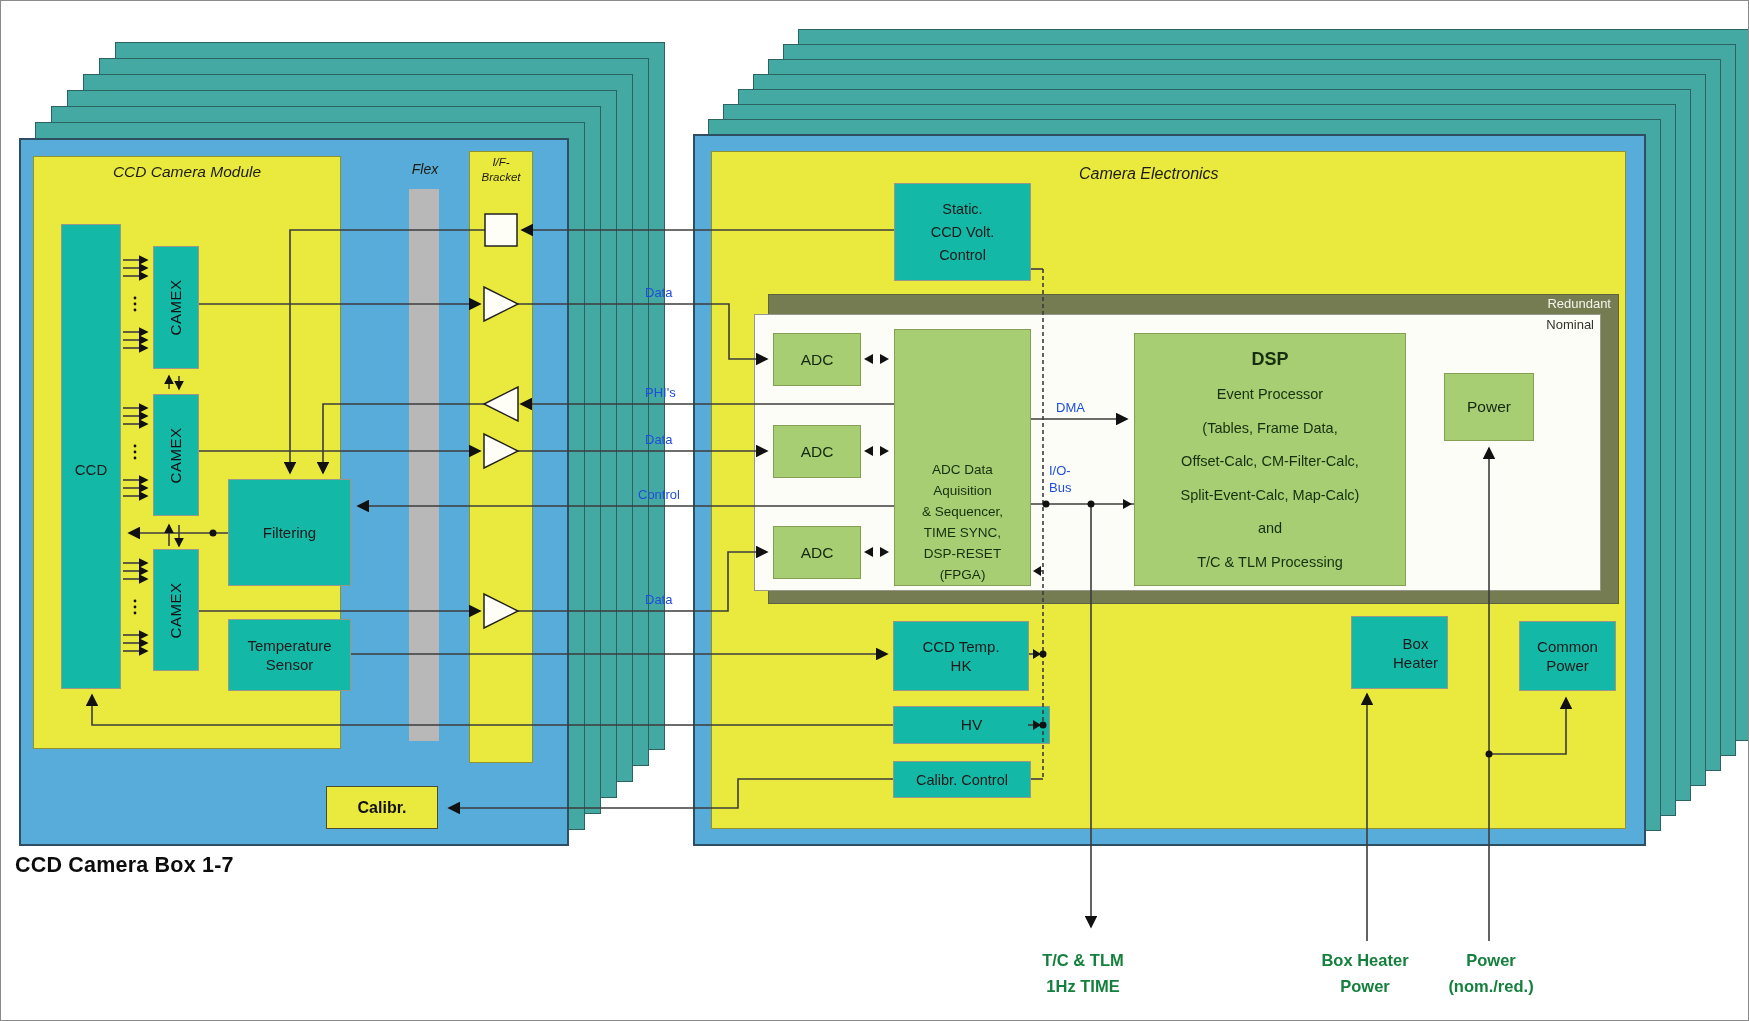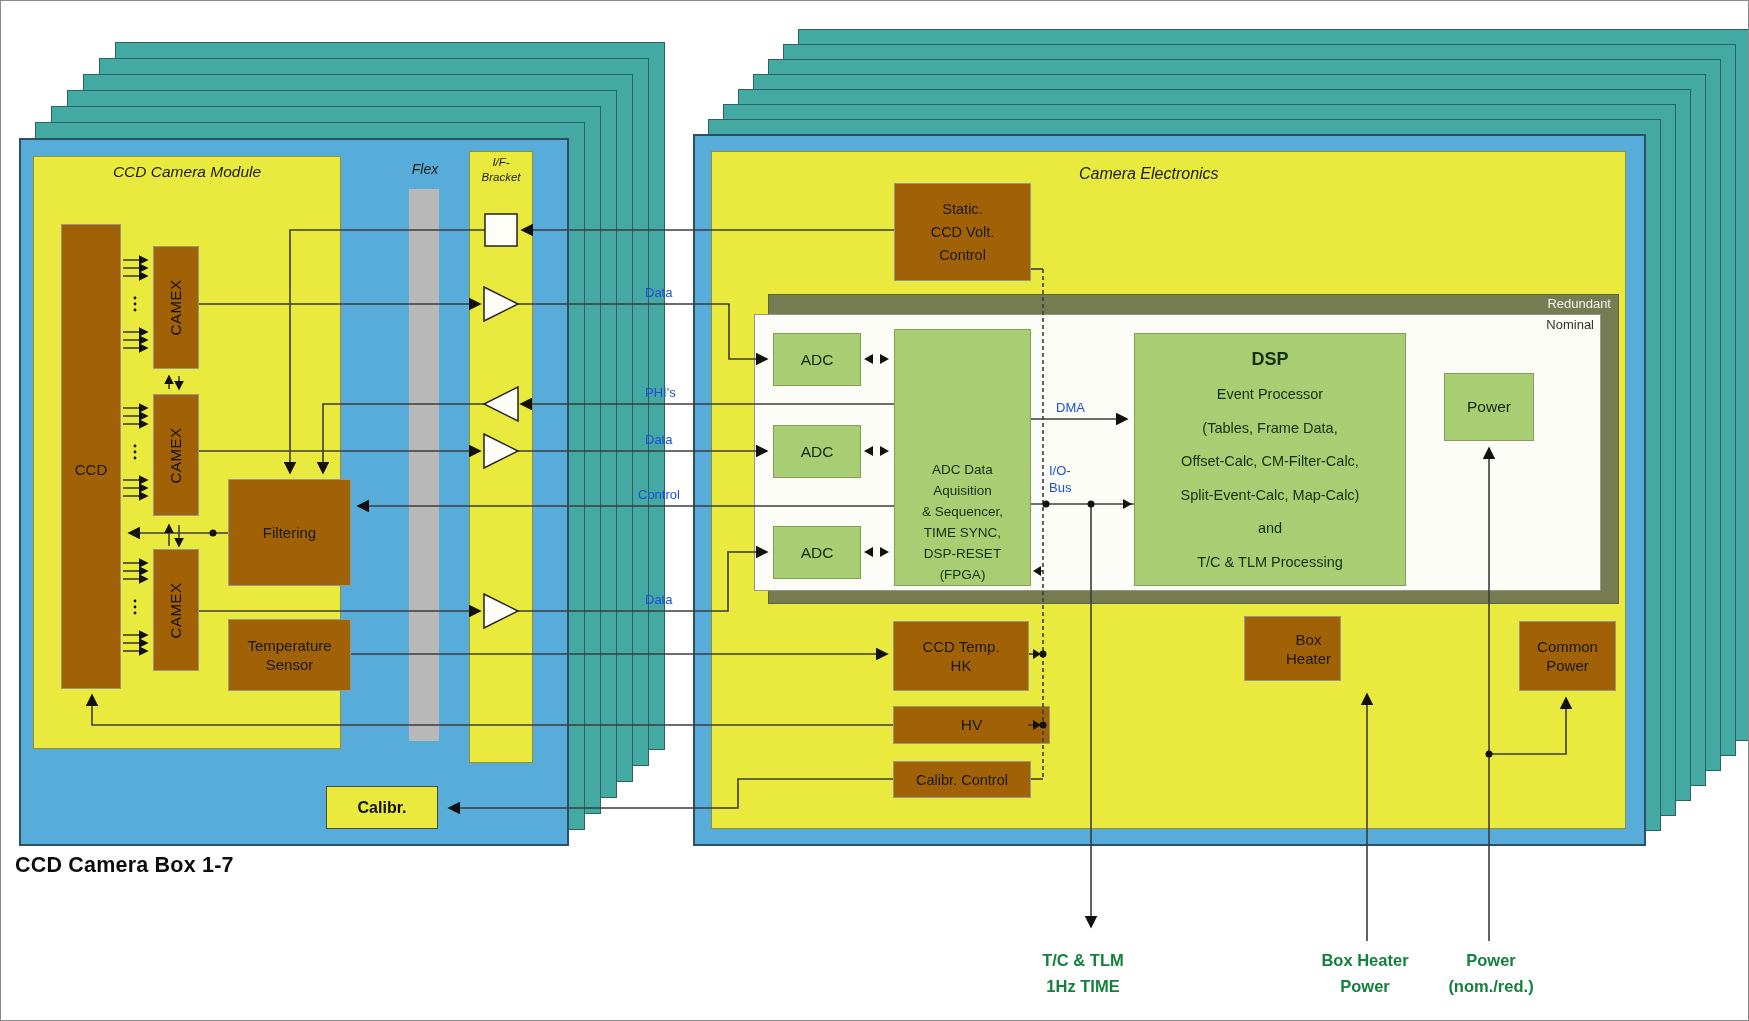--- a/index.html
+++ b/index.html
@@ -2,21 +2,21 @@
 <html><head>
 <meta charset="utf-8">
 <style>
   html,body{margin:0;padding:0;background:#fff;font-family:"Liberation Sans",sans-serif;}
   .canvas{position:relative;width:1749px;height:1021px;overflow:hidden;background:#fff;
           border:1px solid #8a8a8a;box-sizing:border-box;}
   .abs{position:absolute;box-sizing:border-box;}
   .layer-teal{background:#45a9a3;border:1.5px solid #2a6360;}
   .layer-blue{background:#58acd9;border:2px solid #2d4e63;}
   .panel-yellow{background:#eaea3e;border:1.5px solid #8f9230;}
-  .whitebox{background:#a16207;border:1.5px solid #98988a;display:flex;flex-direction:column;
+  .whitebox{background:#14b8a6;border:1.5px solid #98988a;display:flex;flex-direction:column;
             align-items:center;justify-content:center;text-align:center;color:#1a1a1a;}
   .greenbox{background:#a7ce73;border:1.5px solid #85a054;display:flex;flex-direction:column;
             align-items:center;justify-content:center;text-align:center;color:#142810;}
   .title-italic{font-style:italic;font-size:15.5px;color:#1c1c10;text-align:center;}
   .sig{font-size:13px;color:#1d4ed8;}
   .caption{font-weight:bold;font-size:21.5px;color:#0d0d0d;letter-spacing:.2px;}
   .botlab{font-weight:bold;font-size:16.5px;line-height:26px;color:#15803d;text-align:center;
           transform:translateX(-50%);white-space:nowrap;}
   .rot{transform:rotate(-90deg);white-space:nowrap;font-size:15px;letter-spacing:.5px;color:#111;}
   svg.overlay{position:absolute;left:0;top:0;pointer-events:none;}
@@ -139,21 +139,21 @@
   <div class="abs whitebox" style="left:892px;top:620px;width:136px;height:70px;">
     <span class="hk-line">CCD Temp.</span>
     <span class="hk-line">HK</span>
   </div>
   <div class="abs whitebox" style="left:892px;top:705px;width:157px;height:38px;">
     <span style="font-size:15.5px;">HV</span>
   </div>
   <div class="abs whitebox" style="left:892px;top:760px;width:138px;height:37px;">
     <span style="font-size:14.5px;">Calibr. Control</span>
   </div>
-  <div class="abs whitebox" style="left:1243px;top:615px;width:97px;height:65px;padding-left:32px;">
+  <div class="abs whitebox" style="left:1350px;top:615px;width:97px;height:73px;padding-left:32px;">
     <span class="hk-line">Box</span>
     <span class="hk-line">Heater</span>
   </div>
   <div class="abs whitebox" style="left:1518px;top:620px;width:97px;height:70px;">
     <span class="hk-line">Common</span>
     <span class="hk-line">Power</span>
   </div>
 
 
   <div class="abs sig" style="left:644px;top:284px;">Data</div>

